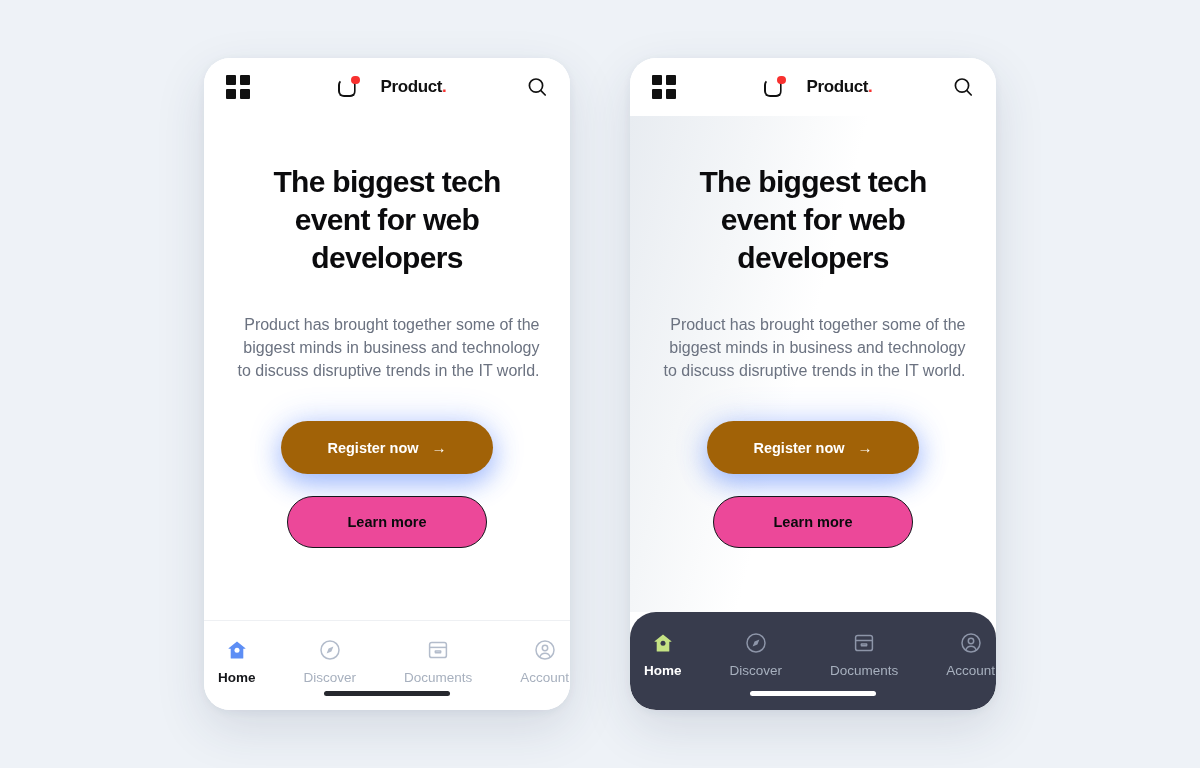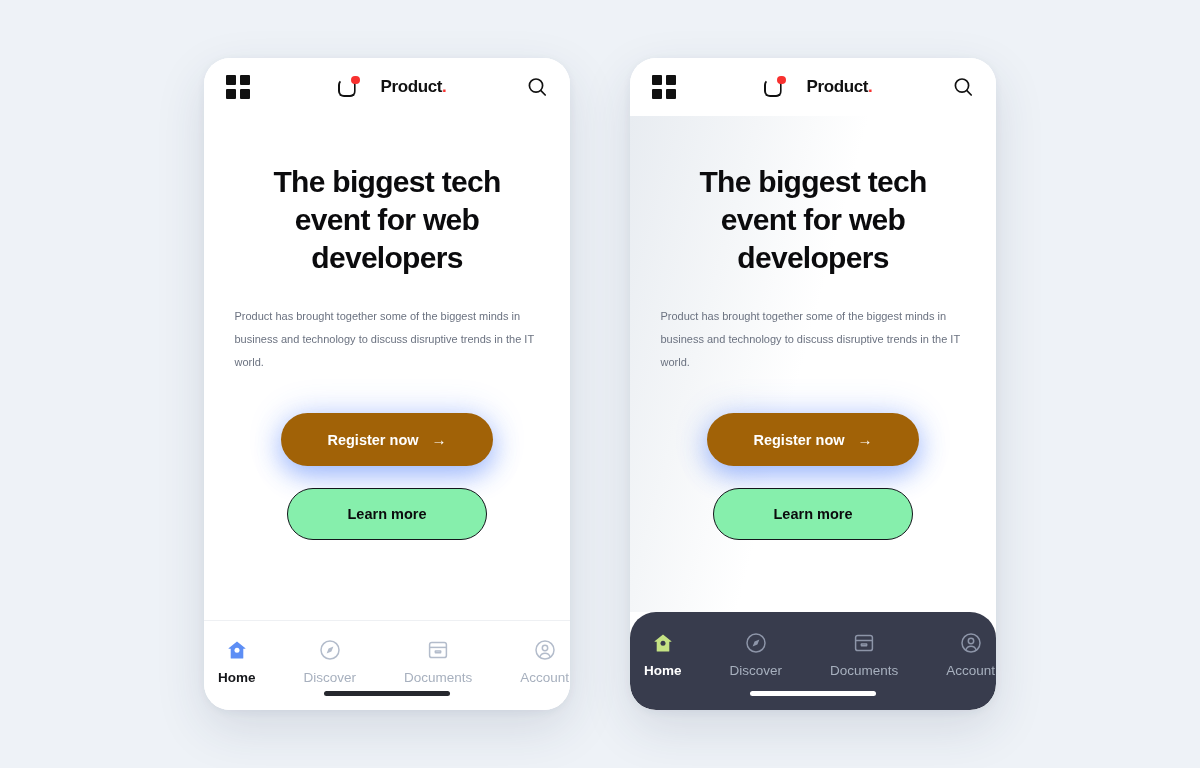--- a/index.html
+++ b/index.html
@@ -148,25 +148,25 @@
     font-size: 30px;
     line-height: 38px;
     font-weight: bold;
     color: #0b0b0d;
     text-align: center;
     letter-spacing: -0.7px;
     max-width: 280px;
   }
 
   .subcopy {
-    margin-top: 28px;
-    font-size: 11px;
+    margin-top: 36px;
+    font-size: 16px;
     line-height: 23px;
     color: #6b7280;
-    text-align: left;
+    text-align: right;
     max-width: 305px;
   }
 
   .btn-primary {
     margin-top: 39px;
     width: 212px;
     height: 53px;
     border-radius: 27px;
     background: #a16207;
     color: #ffffff;
@@ -186,21 +186,21 @@
     line-height: 1;
     display: inline-block;
     transform: translateY(-0.5px);
   }
 
   .btn-secondary {
     margin-top: 22px;
     width: 200px;
     height: 52px;
     border-radius: 27px;
-    background: #86efac;
+    background: #ec4899;
     color: #0b0b0d;
     font-size: 14.5px;
     font-weight: bold;
     display: flex;
     align-items: center;
     justify-content: center;
     border: 1.4px solid #14161c;
     cursor: pointer;
     font-family: "Liberation Sans", sans-serif;
   }

